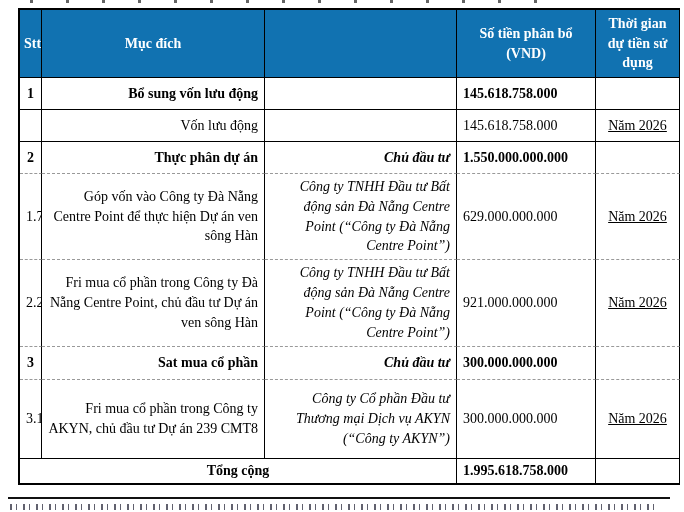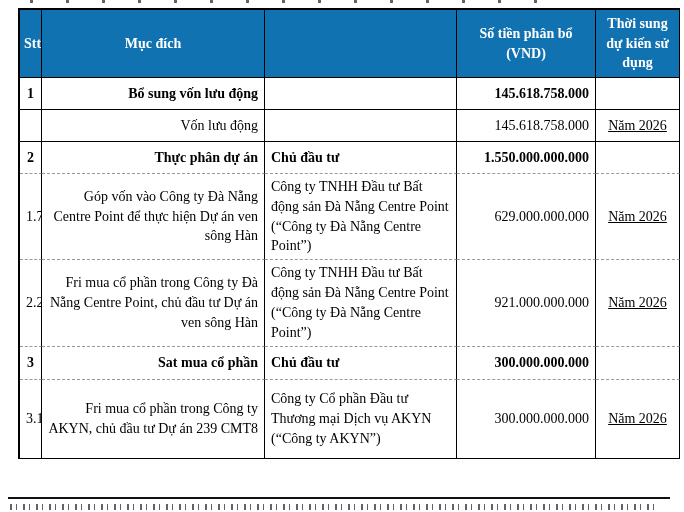--- a/index.html
+++ b/index.html
@@ -72,22 +72,22 @@
     color: #ffffff;
     font-weight: bold;
     text-align: center;
     padding: 2px 4px;
   }
   tr.sep-dashed td { border-bottom: 1px dashed #999999; }
   tr.last-row td { border-bottom: 2px solid #000; }
 
   td.c-stt  { text-align: center; padding: 2px 2px; }
   td.c-purpose { text-align: right; padding: 2px 7px; }
-  td.c-org  { text-align: left; padding: 2px 5px; }
-  td.c-amount { text-align: right; padding: 2px 8px 2px 2px; }
+  td.c-org  { text-align: right; padding: 2px 5px; font-style: italic; }
+  td.c-amount { text-align: left; padding: 2px 8px 2px 2px; }
   td.c-time { text-align: center; padding: 2px 2px; text-decoration: underline; }
   td.c-total-label { text-align: center; font-weight: bold; }
   .b { font-weight: bold; }
 </style>
 </head>
 <body>
 
 <div class="page">
 
   <div class="top-fragments"></div>
@@ -100,21 +100,21 @@
       <col style="width:139px">
       <col style="width:84px">
     </colgroup>
 
     <tbody>
         <tr style="height:68px">
       <th>Stt</th>
       <th>Mục đích</th>
       <th></th>
       <th>Số tiền phân bổ (VND)</th>
-      <th>Thời sung dự kiến sử dụng</th>
+      <th>Thời gian dự tiền sử dụng</th>
     </tr>
 
     <tr style="height:32px">
       <td class="c-stt b">1</td>
       <td class="c-purpose b">Bổ sung vốn lưu động</td>
       <td class="c-org b"></td>
       <td class="c-amount b">145.618.758.000</td>
       <td class="c-time"></td>
     </tr>
 
@@ -159,19 +159,24 @@
     </tr>
 
     <tr style="height:79px">
       <td class="c-stt">3.1</td>
       <td class="c-purpose">Fri mua cổ phần trong Công ty AKYN, chủ đầu tư Dự án 239 CMT8</td>
       <td class="c-org">Công ty Cổ phần Đầu tư Thương mại Dịch vụ AKYN (“Công ty AKYN”)</td>
       <td class="c-amount">300.000.000.000</td>
       <td class="c-time">Năm 2026</td>
     </tr>
 
+    <tr class="last-row" style="height:26px">
+      <td class="c-total-label" colspan="3">Tổng cộng</td>
+      <td class="c-amount b">1.995.618.758.000</td>
+      <td class="c-time"></td>
+    </tr>
   </tbody>
     </table>
 
   <div class="footnote-rule"></div>
   <div class="bottom-fragments"></div>
 
 </div>
 
 </body></html>

